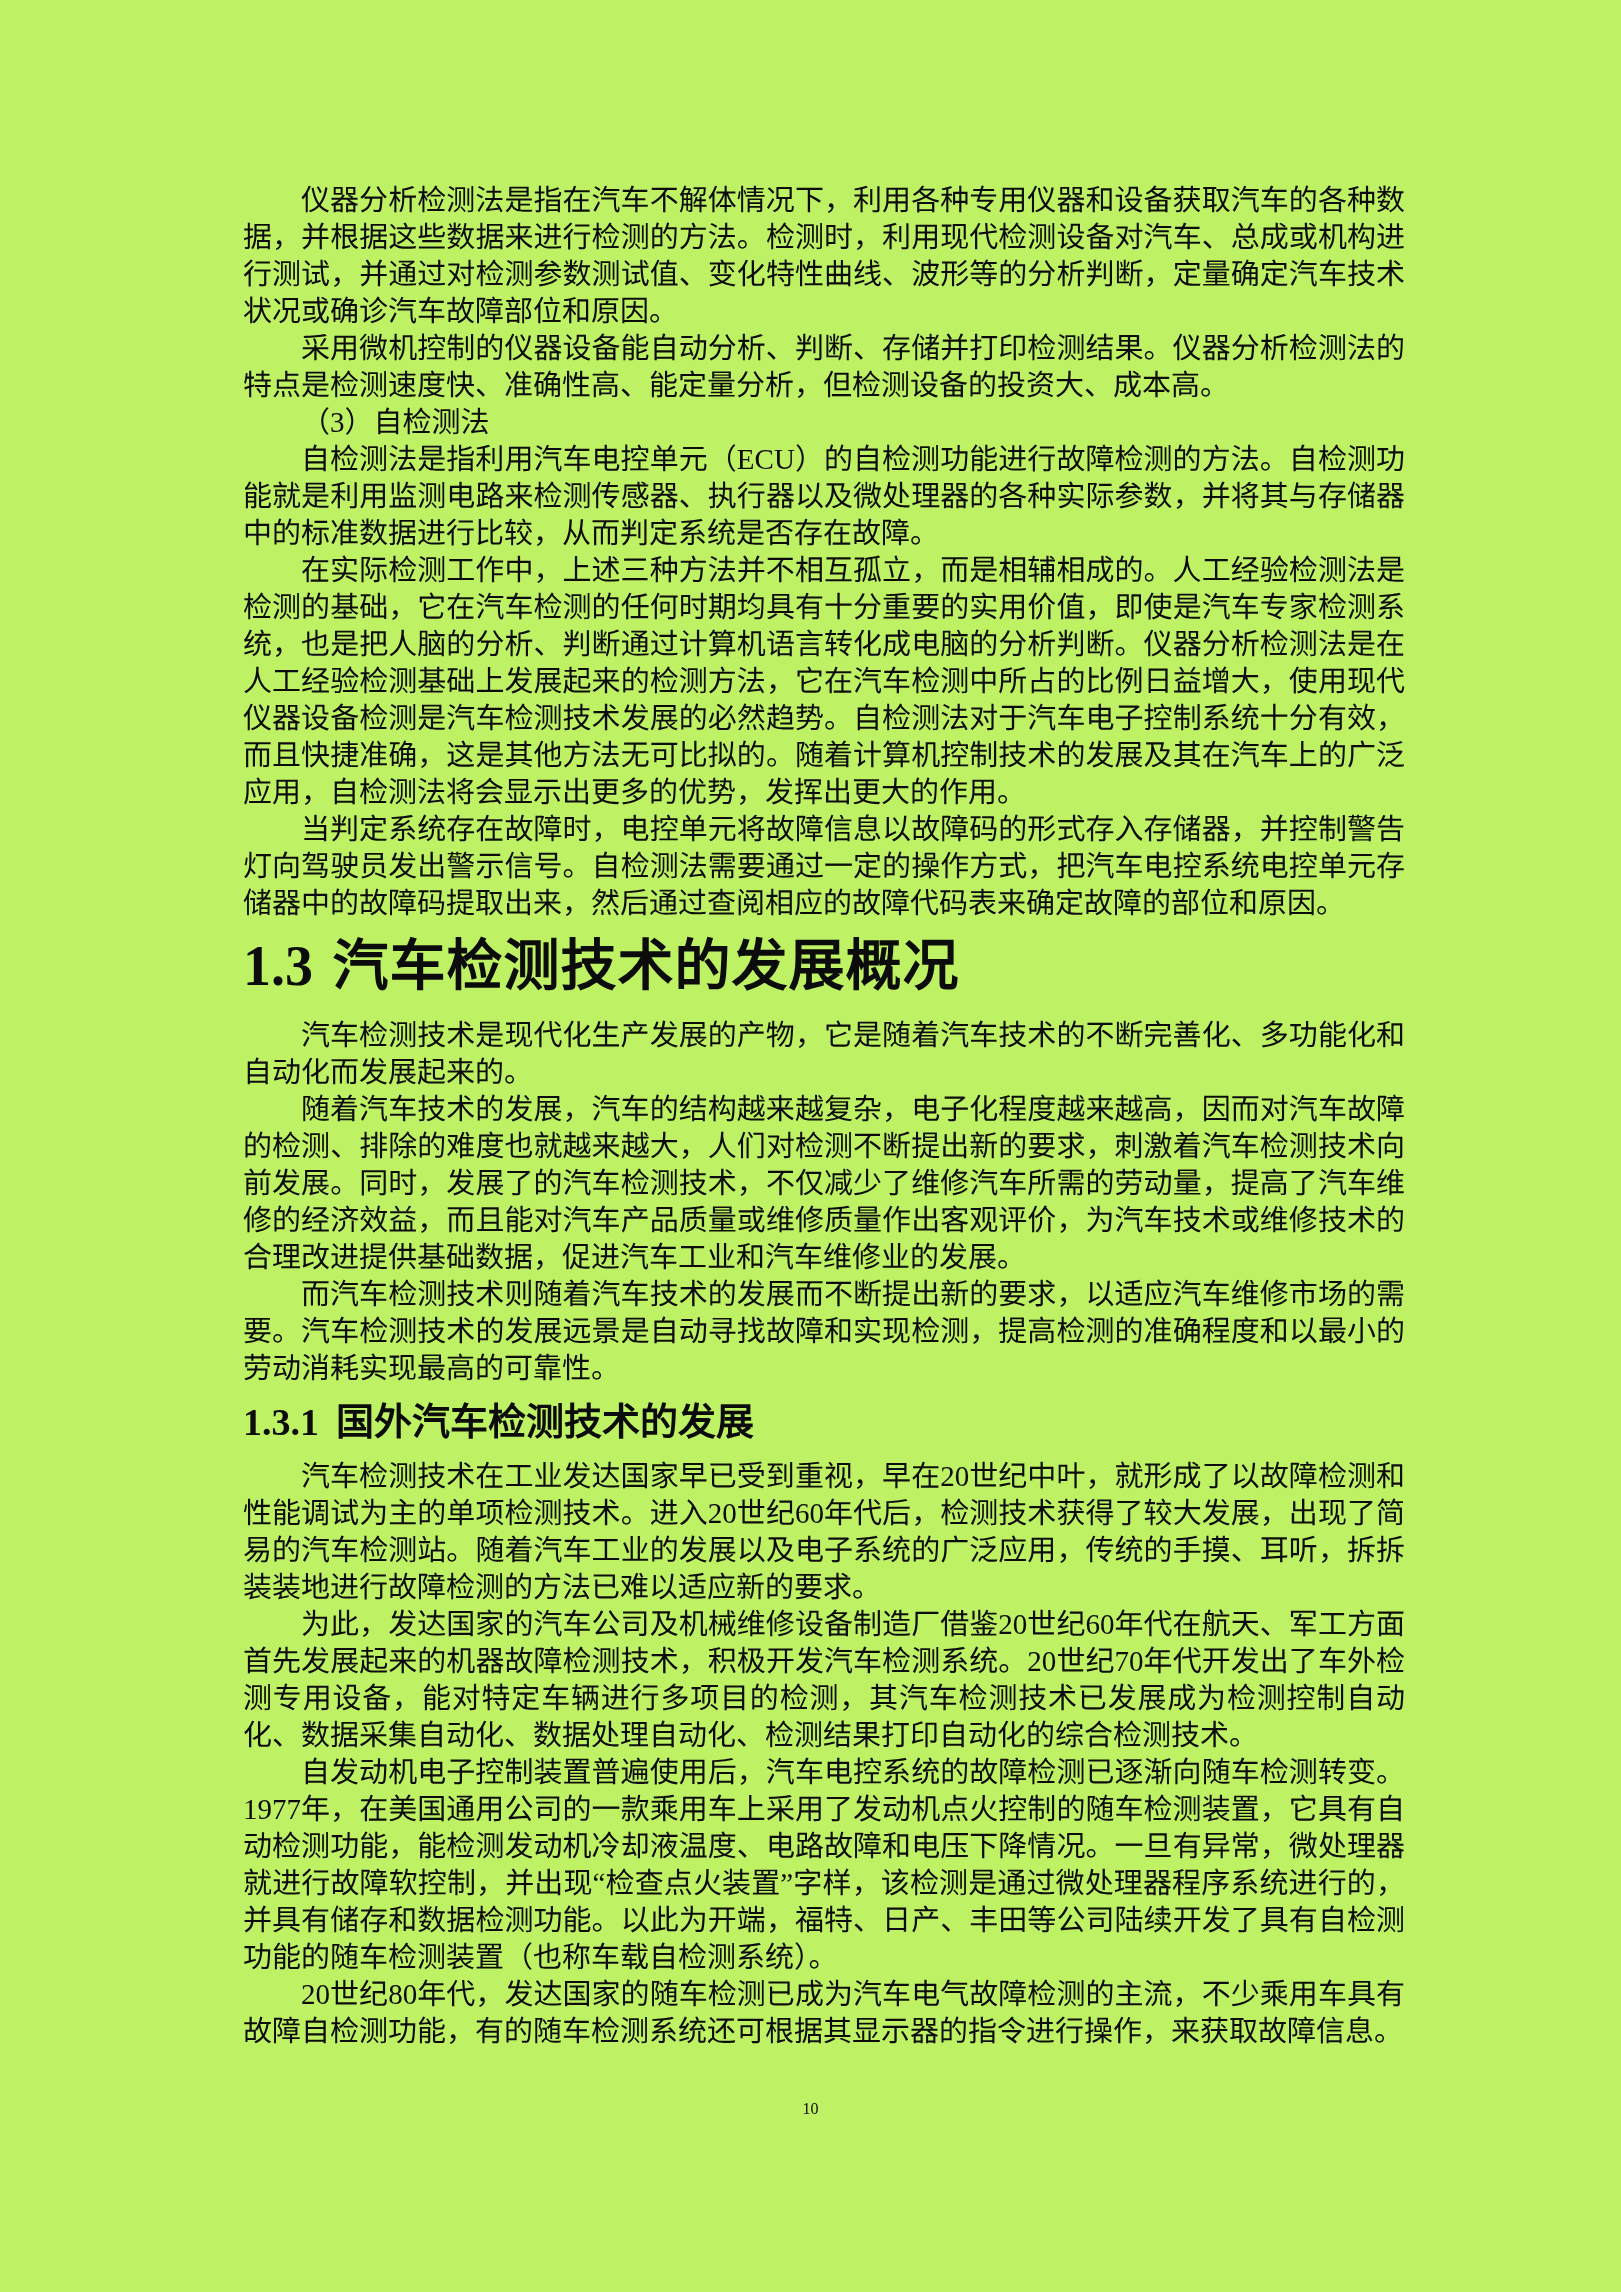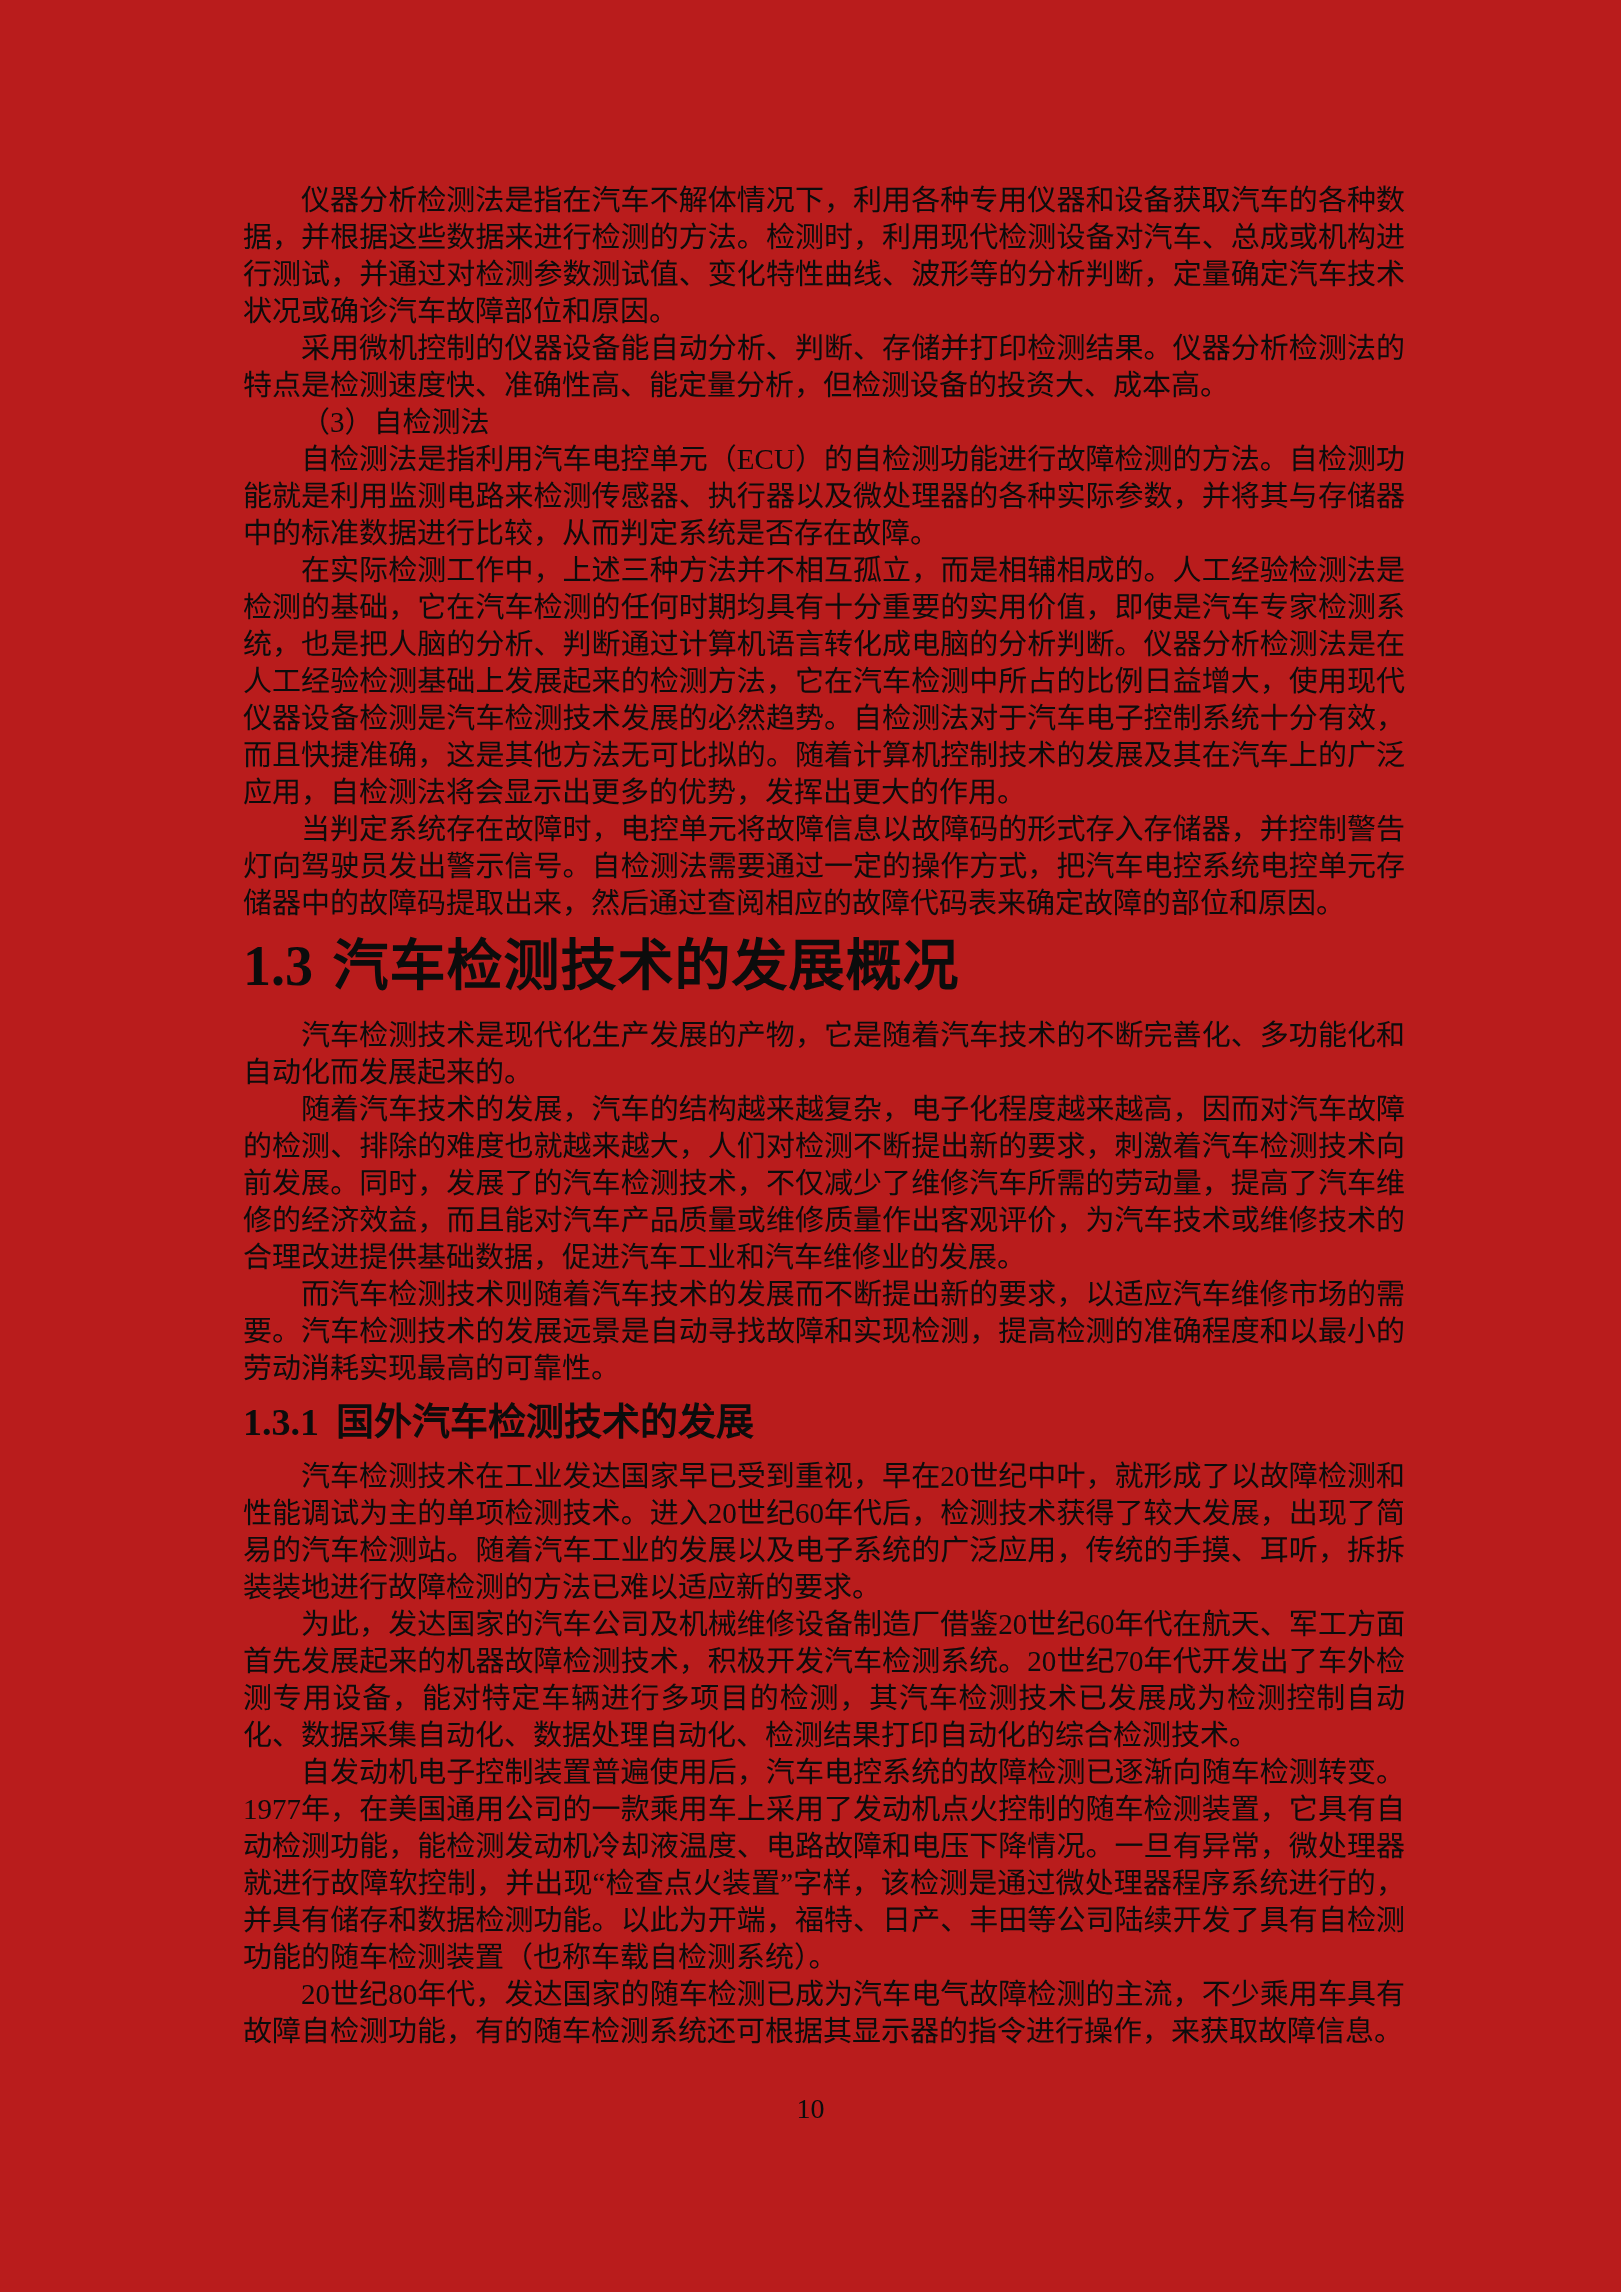--- a/index.html
+++ b/index.html
@@ -4,21 +4,21 @@
 <style>
   html, body {
     margin: 0;
     padding: 0;
     background: #ffffff;
   }
   .page {
     position: relative;
     width: 1621px;
     height: 2293px;
-    background: #b91c1c;
+    background: #bef264;
     overflow: hidden;
     font-family: "Liberation Serif", "DejaVu Serif", serif;
     color: #0c0c0c;
   }
   .text-column {
     position: absolute;
     left: 243px;
     top: 182px;
     width: 1162px;
   }
@@ -56,21 +56,21 @@
     font-family: "Liberation Serif", "DejaVu Serif", serif;
     font-weight: bold;
     margin-right: 0.45em;
   }
   .page-number {
     position: absolute;
     top: 2094px;
     left: 0;
     width: 1621px;
     text-align: center;
-    font-size: 28px;
+    font-size: 16px;
     line-height: 29px;
     font-family: "Liberation Serif", "DejaVu Serif", serif;
     color: #0c0c0c;
   }
 </style>
 </head>
 <body>
 
 <div class="page">
   <div class="text-column">

